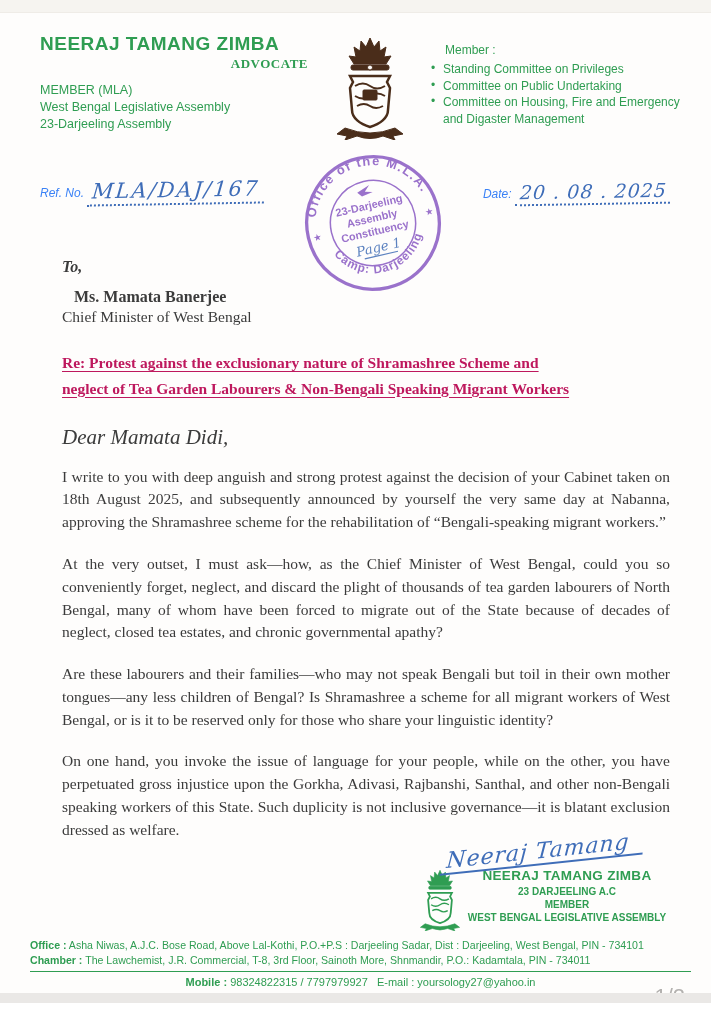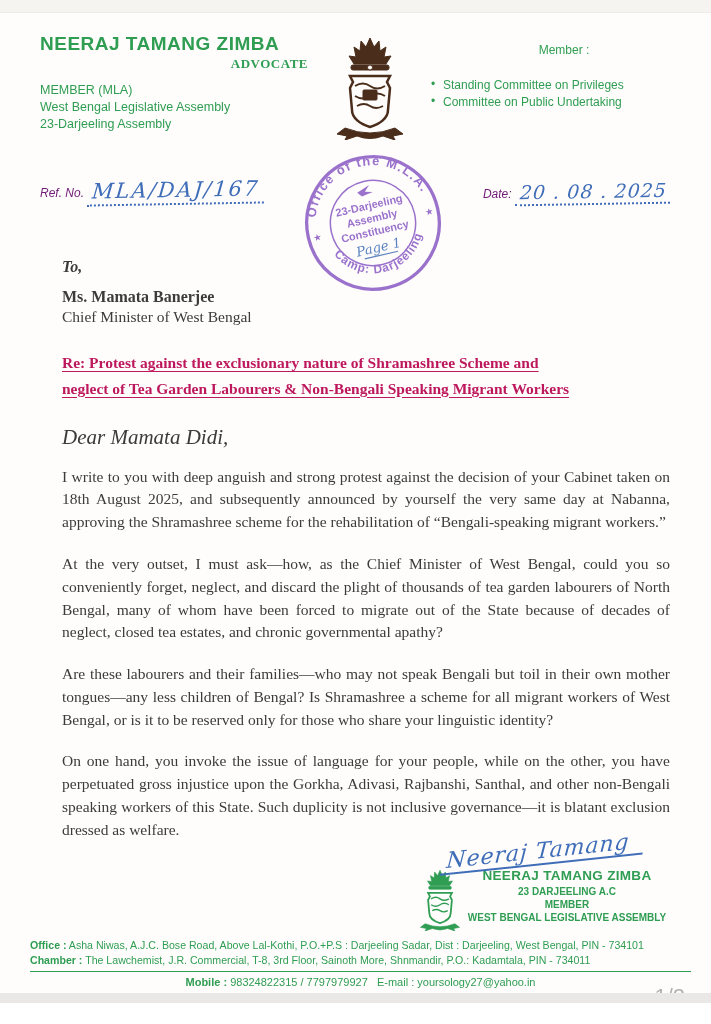--- a/index.html
+++ b/index.html
@@ -12,42 +12,42 @@
 
   
   .letterhead{position:absolute;top:34px;left:40px;right:28px;display:flex;justify-content:space-between;color:#2f9d52;}
   .lh-left{width:268px;}
   .lh-name{font-size:19px;font-weight:bold;letter-spacing:.5px;line-height:1.1;}
   .lh-cred{font-size:12.5px;text-align:right;margin-top:3px;}
   .lh-advocate{font-size:13px;font-weight:bold;text-align:right;margin-top:1px;letter-spacing:.5px;font-family:Liberation Serif, serif;}
   .lh-member{font-size:12.5px;margin-top:10px;line-height:1.35;}
   .lh-emblem{width:92px;margin-top:2px;display:flex;justify-content:center;}
   .lh-right{width:252px;font-size:12px;line-height:1.4;margin-top:8px;}
-  .lh-right .member-heading{margin-left:14px;margin-bottom:18px;text-align:center;}
+  .lh-right .member-heading{margin-left:14px;margin-bottom:2px;}
   .lh-right ul{margin:0;padding:0;list-style:none;}
   .lh-right li{position:relative;padding-left:12px;}
   .lh-right li::before{content:"•";position:absolute;left:0;top:-1px;}
 
   
   .refrow{position:absolute;top:178px;left:40px;right:40px;display:flex;justify-content:space-between;align-items:flex-end;}
-  .ref-label,.date-label{font-size:12px;font-style:italic;color:#701a75;}
+  .ref-label,.date-label{font-size:12px;font-style:italic;color:#3b82f6;}
   .handwriting{
     font-family:"DejaVu Serif",serif;font-style:italic;color:#3f6db8;
     transform:rotate(-1deg) skewX(-6deg);display:inline-block;
   }
   .ref-value{font-size:21px;letter-spacing:2px;border-bottom:2px dotted #3f6db8;padding:0 6px 1px 4px;}
   .date-value{font-size:19px;letter-spacing:1px;border-bottom:2px dotted #3f6db8;padding:0 4px 1px 4px;}
 
   
   .stamp{position:absolute;left:302px;top:152px;width:142px;height:142px;transform:rotate(-13deg);opacity:.85;mix-blend-mode:multiply;}
 
   
   .letter{position:absolute;left:62px;right:41px;top:258px;color:#3b3b3b;font-family:"Liberation Serif",serif;}
   .to-word{font-size:16px;font-weight:bold;font-style:italic;margin-bottom:12px;}
-  .recipient-name{font-size:16px;font-weight:bold;margin-bottom:2px;}
+  .recipient-name{font-size:16px;font-weight:bold;margin-bottom:2px;margin-left:12px;}
   .recipient-title{font-size:15.5px;margin-bottom:24px;}
   .subject{font-size:15.5px;font-weight:bold;color:#be185d;line-height:1.65;margin-bottom:24px;}
   .subject span{text-decoration:underline;text-underline-offset:3px;}
   .salutation{font-size:21px;font-style:italic;margin-bottom:12px;}
   .para{font-size:15.5px;line-height:1.47;text-align:justify;margin-bottom:19px;}
 
   
   .sig-block{position:absolute;right:34px;top:838px;width:270px;text-align:center;}
   .sig-script{font-family:"DejaVu Serif",serif;font-style:italic;color:#3f6db8;font-size:22px;
     transform:rotate(-6deg) skewX(-10deg);display:inline-block;letter-spacing:1px;
@@ -97,20 +97,21 @@
           <path d="M12 92 q25 10 50 0 l8 6 -10 2 2 4 -12 -4 q-13 5 -26 0 l-12 4 2 -4 -10 -2 z" stroke-width="1"></path>
         </g>
       </svg>
     </div>
 
     <div class="lh-right">
       <div class="member-heading">Member :</div>
       <ul>
         <li>Standing Committee on Privileges</li>
         <li>Committee on Public Undertaking</li>
+        <li>Committee on Housing, Fire and Emergency and Digaster Management</li>
       </ul>
     </div>
   </div>
 
   <div class="refrow">
     <div>
       <span class="ref-label">Ref. No.</span>
       <span class="handwriting ref-value">MLA/DAJ/167</span>
     </div>
     <div>

